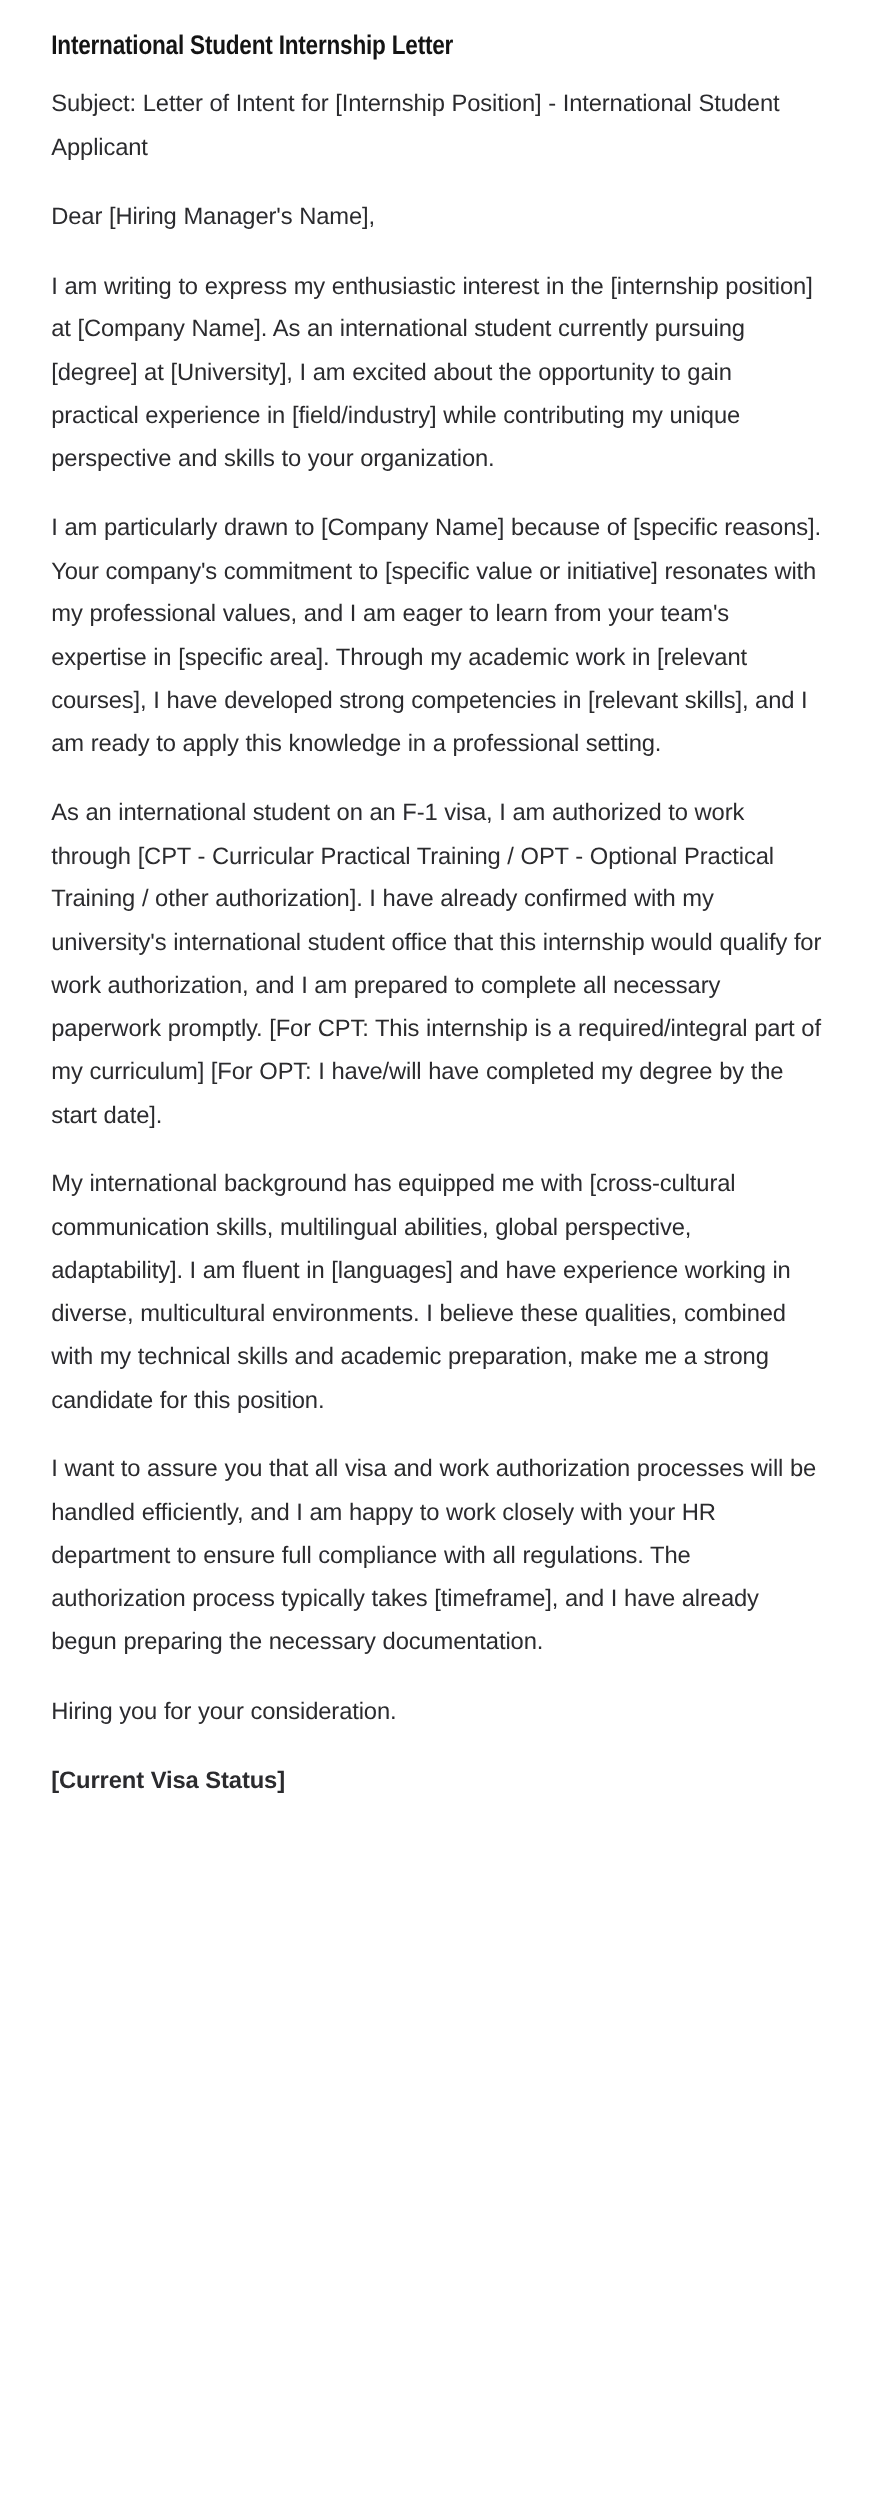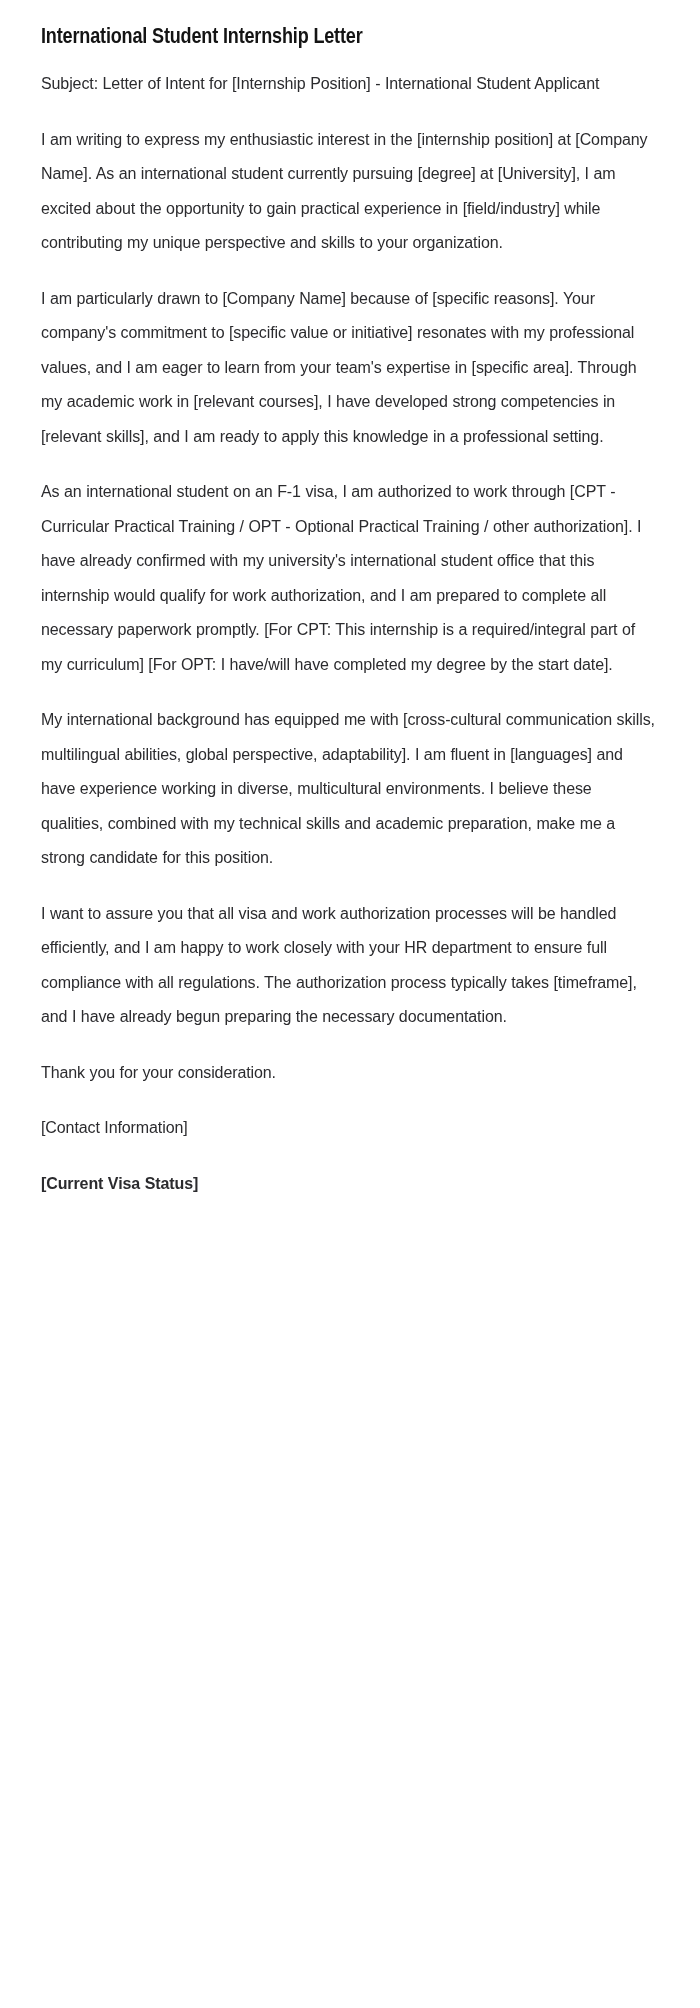--- a/index.html
+++ b/index.html
@@ -24,51 +24,51 @@
     font-weight: 700;
     color: #141414;
     line-height: 28px;
     letter-spacing: -0.2px;
     white-space: nowrap;
     transform: scaleX(0.84);
     transform-origin: 0 50%;
   }
   .para {
     margin: 0 0 21px 0;
-    font-size: 16px;
+    font-size: 19px;
     line-height: 34.5px;
     color: #2b2b2e;
     letter-spacing: -0.1px;
     word-spacing: 0.2px;
   }
   .para:last-child {
     margin-bottom: 0;
     font-weight: bold;
   }
 </style>
 </head>
 <body>
 
 <div class="page">
   <h1 class="doc-title">International Student Internship Letter</h1>
 
   <p class="para">Subject: Letter of Intent for [Internship Position] - International Student Applicant</p>
 
+  <p class="para">Dear [Hiring Manager's Name],</p>
 
   <p class="para">I am writing to express my enthusiastic interest in the [internship position] at [Company Name]. As an international student currently pursuing [degree] at [University], I am excited about the opportunity to gain practical experience in [field/industry] while contributing my unique perspective and skills to your organization.</p>
 
   <p class="para">I am particularly drawn to [Company Name] because of [specific reasons]. Your company's commitment to [specific value or initiative] resonates with my professional values, and I am eager to learn from your team's expertise in [specific area]. Through my academic work in [relevant courses], I have developed strong competencies in [relevant skills], and I am ready to apply this knowledge in a professional setting.</p>
 
   <p class="para">As an international student on an F-1 visa, I am authorized to work through [CPT - Curricular Practical Training / OPT - Optional Practical Training / other authorization]. I have already confirmed with my university's international student office that this internship would qualify for work authorization, and I am prepared to complete all necessary paperwork promptly. [For CPT: This internship is a required/integral part of my curriculum] [For OPT: I have/will have completed my degree by the start date].</p>
 
   <p class="para">My international background has equipped me with [cross-cultural communication skills, multilingual abilities, global perspective, adaptability]. I am fluent in [languages] and have experience working in diverse, multicultural environments. I believe these qualities, combined with my technical skills and academic preparation, make me a strong candidate for this position.</p>
 
   <p class="para">I want to assure you that all visa and work authorization processes will be handled efficiently, and I am happy to work closely with your HR department to ensure full compliance with all regulations. The authorization process typically takes [timeframe], and I have already begun preparing the necessary documentation.</p>
 
 
-  <p class="para">Thank you for your consideration.</p>
+  <p class="para">Hiring you for your consideration.</p>
 
 
 
-  <p class="para">[Contact Information]</p>
 
   <p class="para">[Current Visa Status]</p>
 </div>
 
 </body></html>

